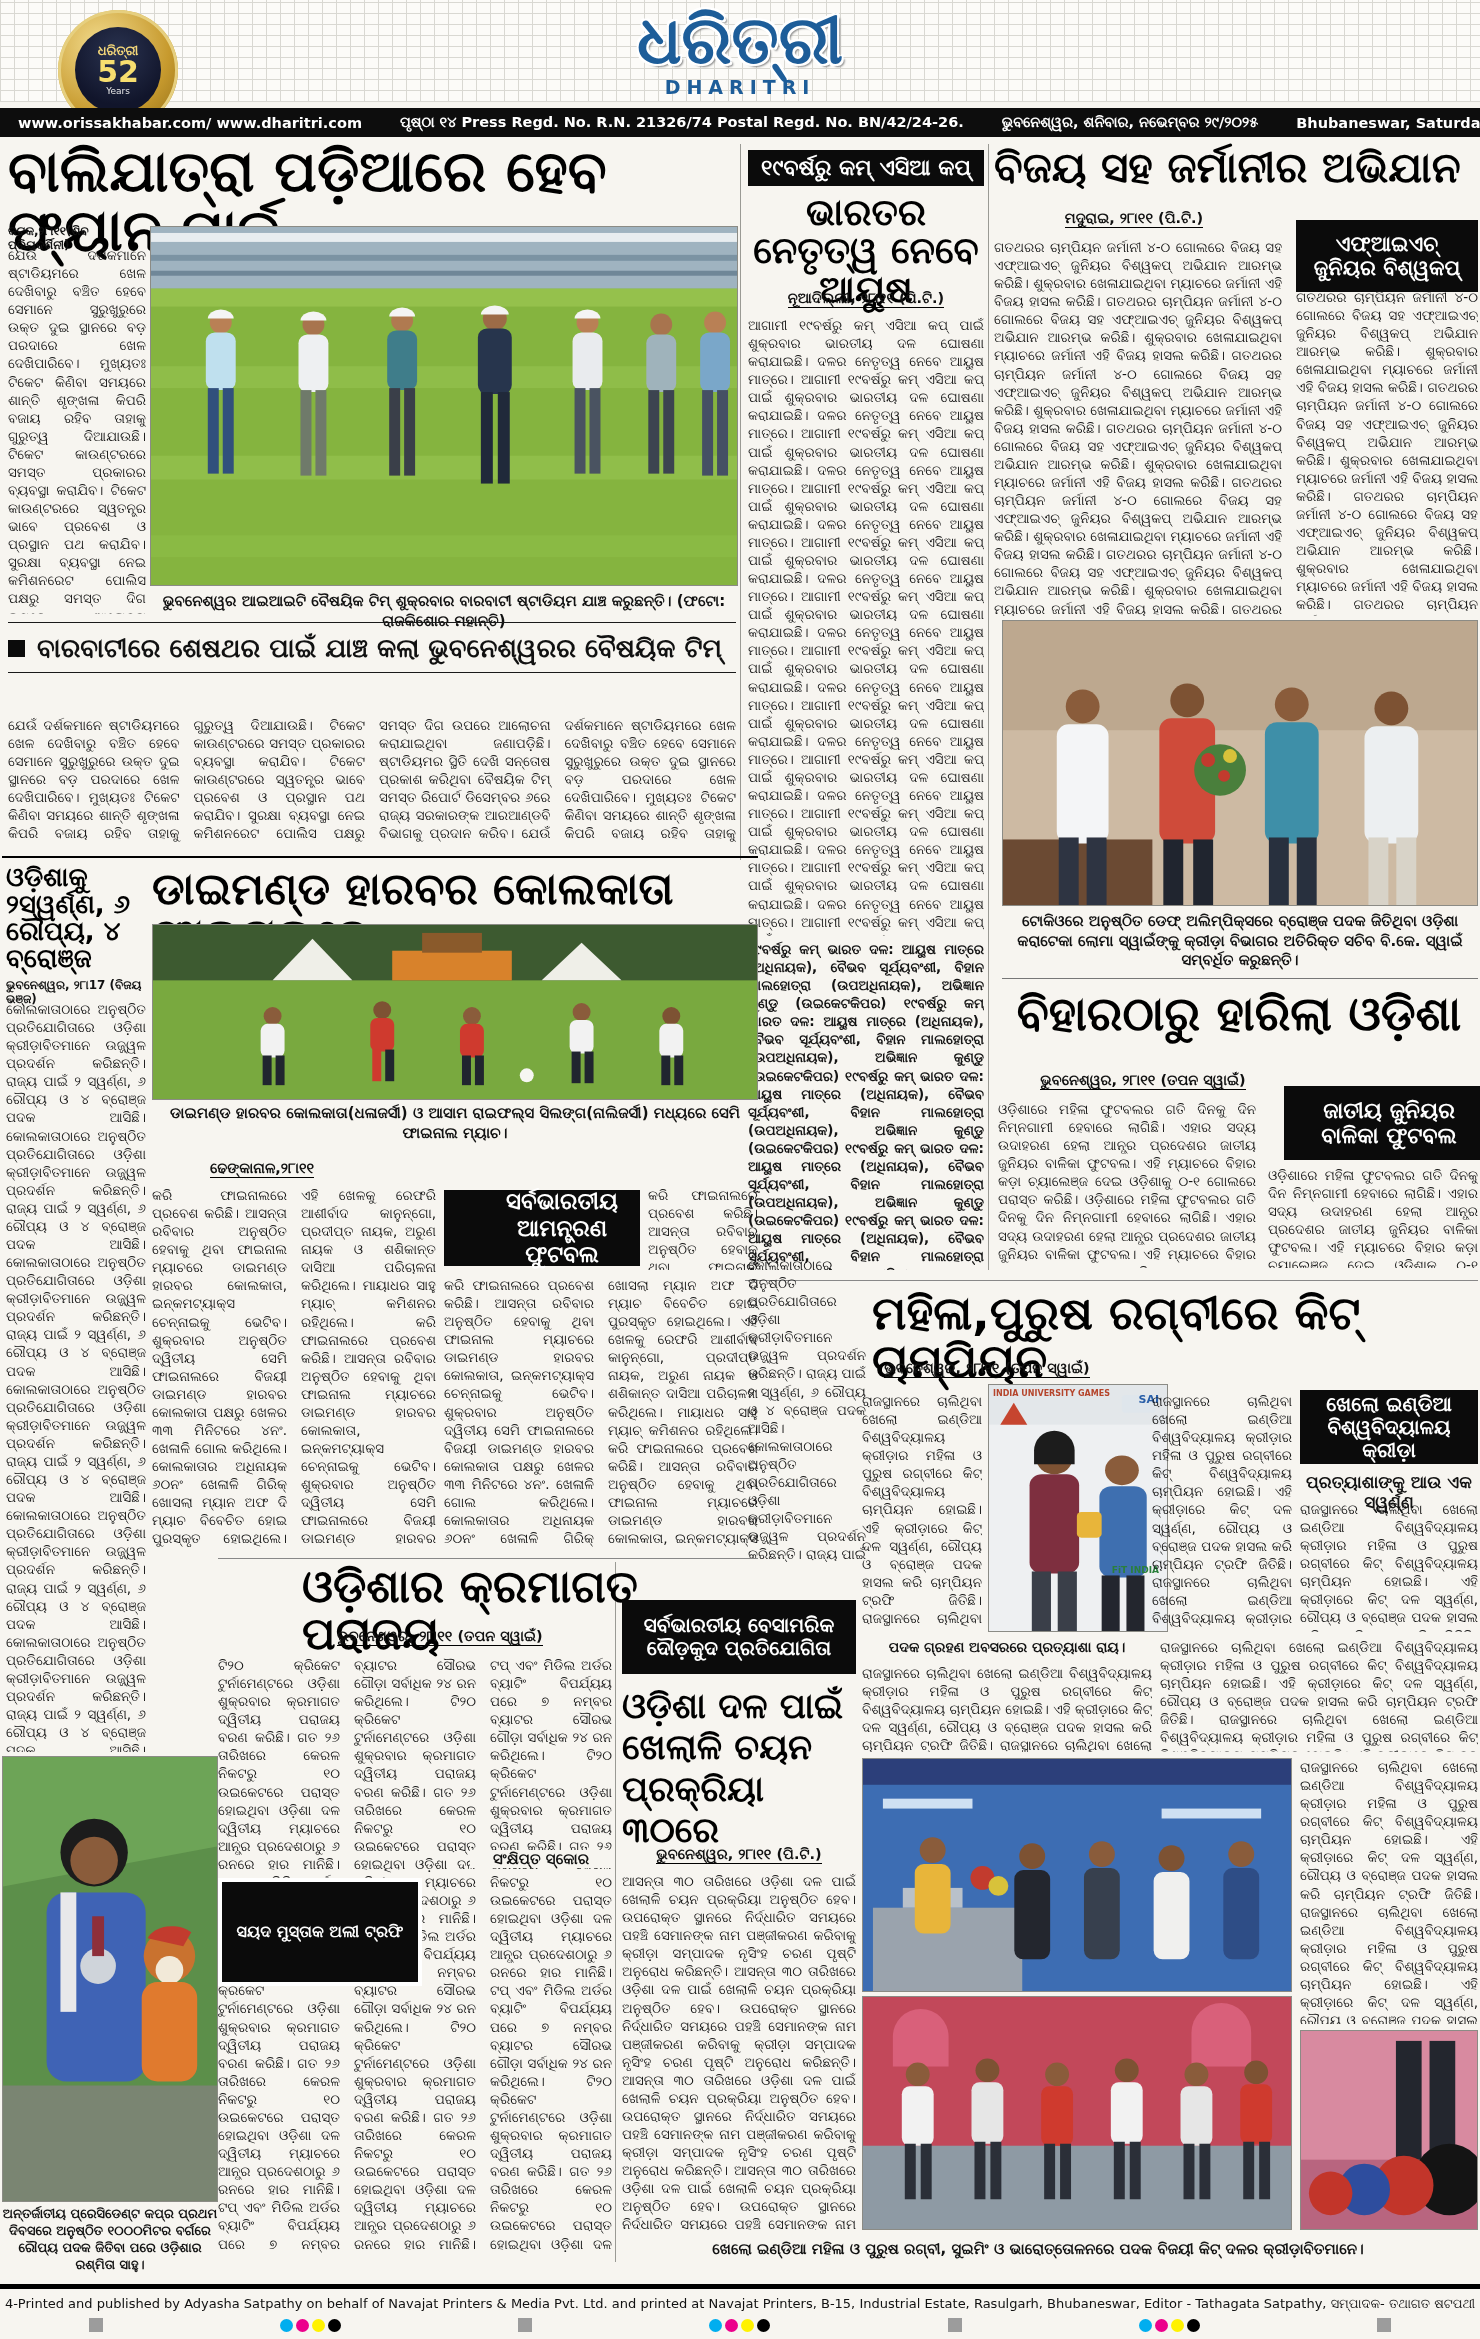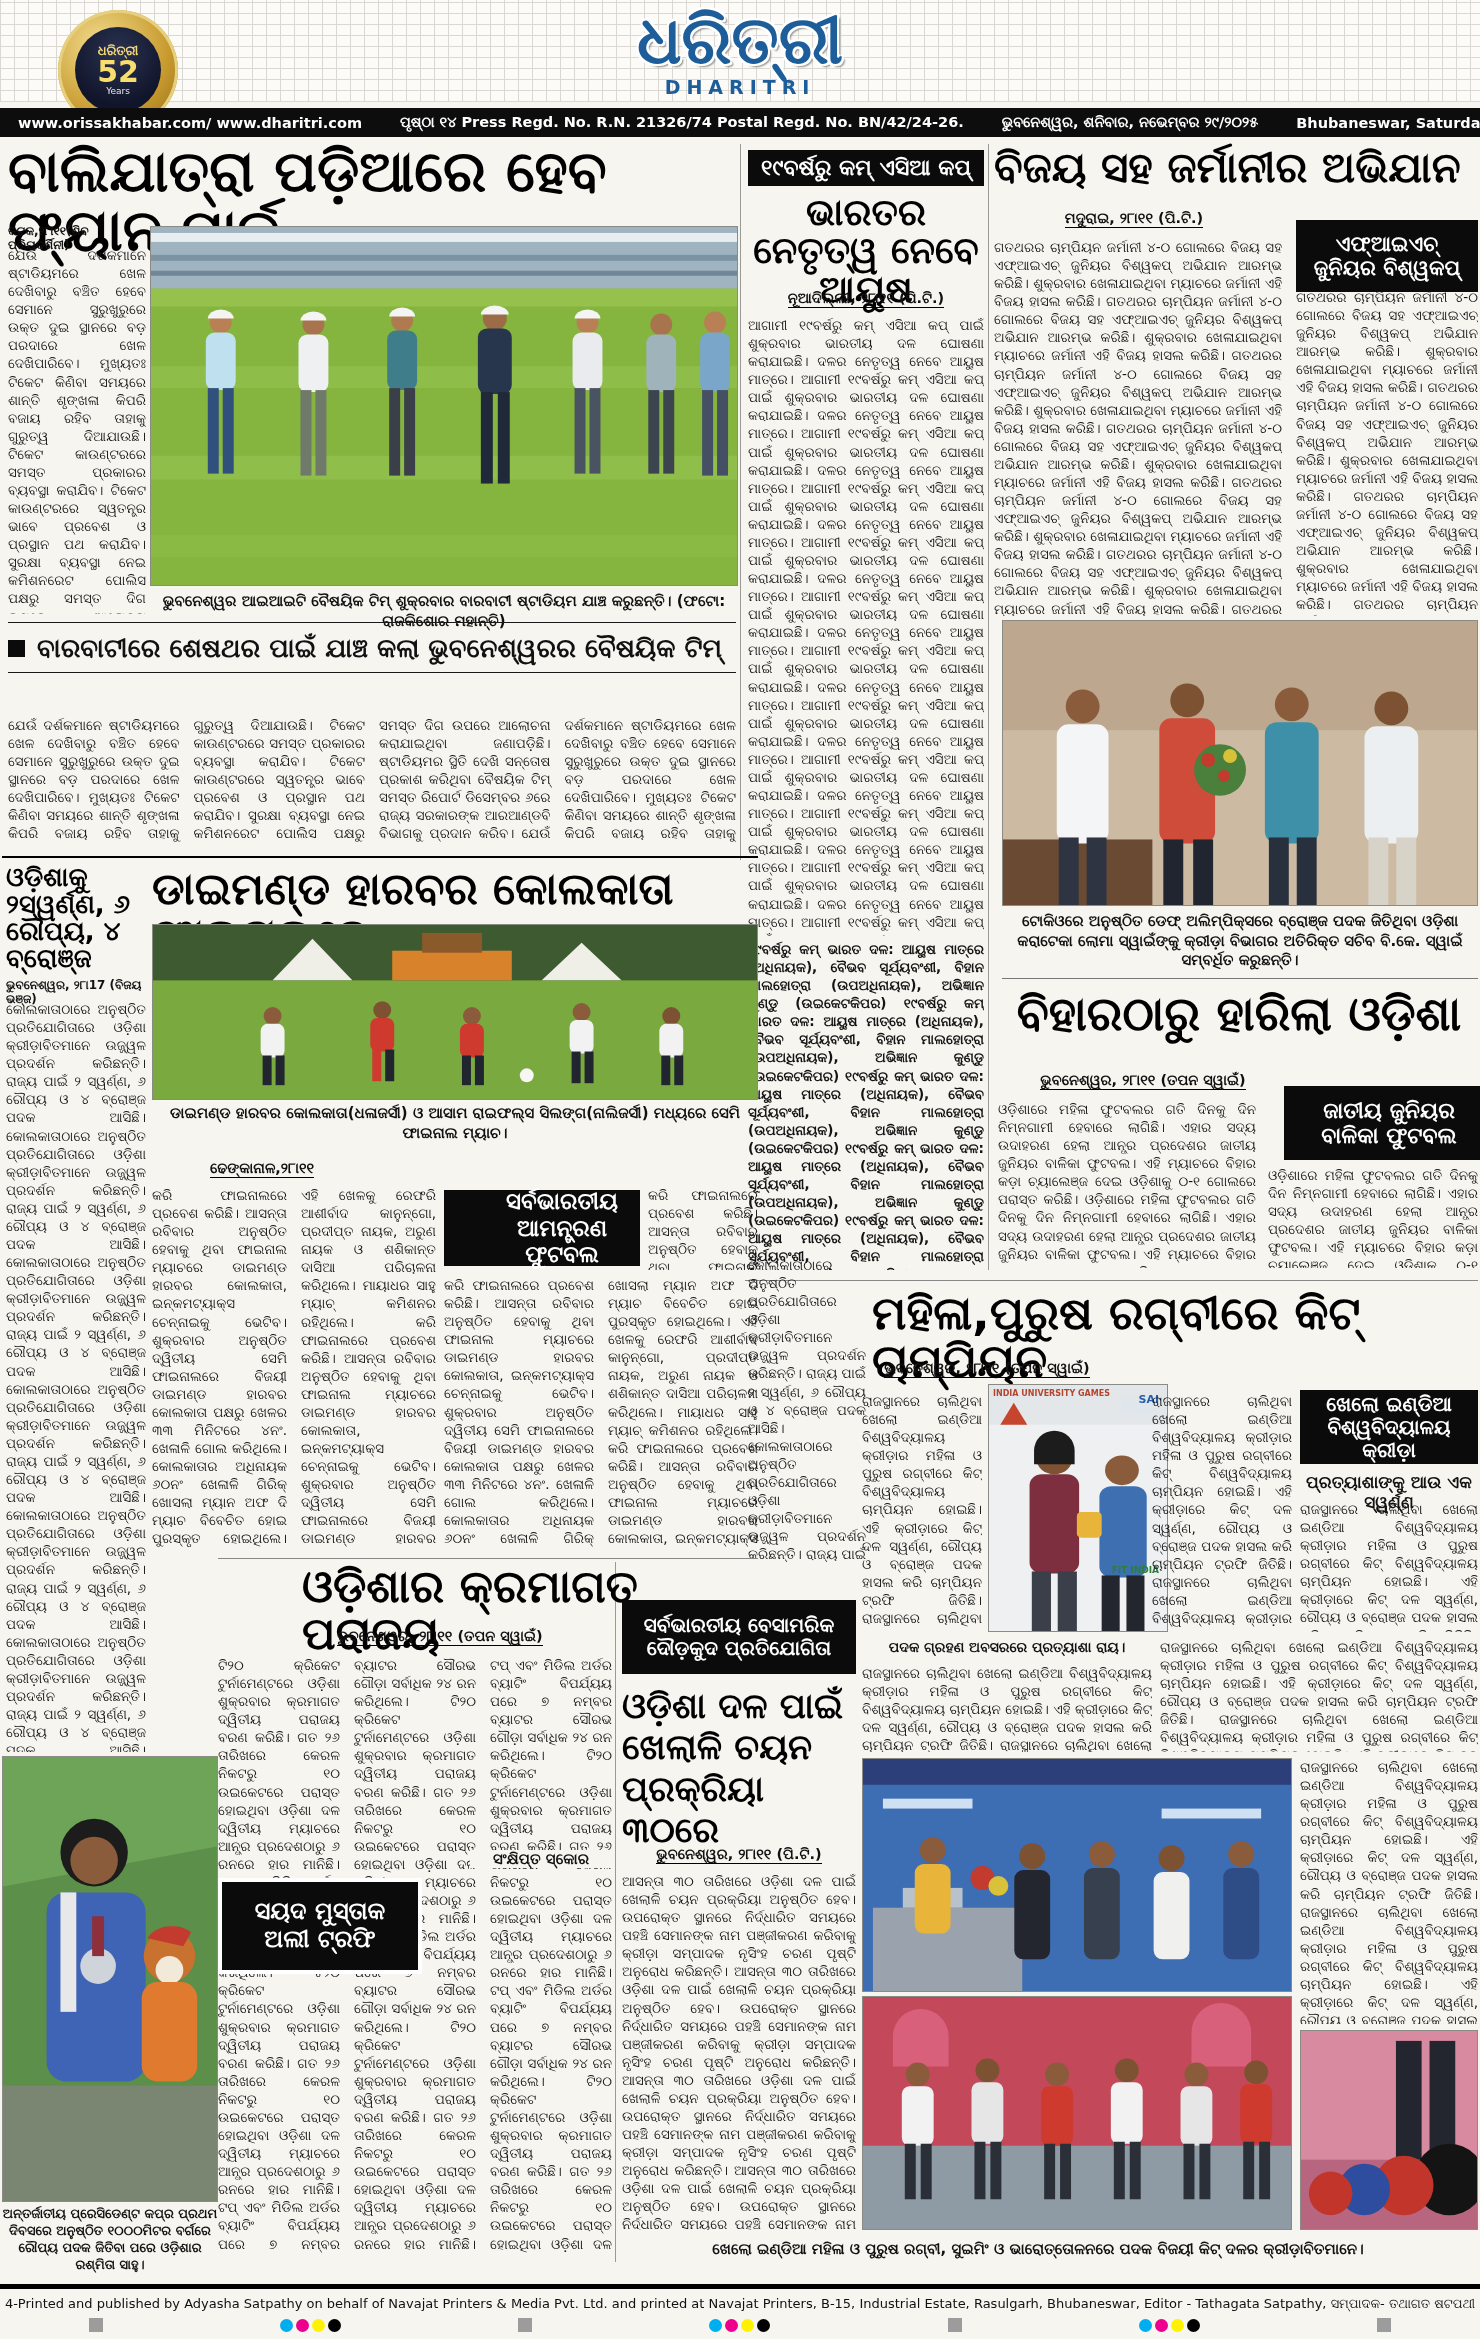--- a/index.html
+++ b/index.html
@@ -297,21 +297,21 @@
   <div class="abs bold" style="left:1300px;top:1472px;width:178px;font-size:17px;text-align:center;">ପ୍ରତ୍ୟାଶାଙ୍କୁ ଆଉ ଏକ ସ୍ୱର୍ଣ୍ଣ</div>
   <div class="abs bd" style="left:1300px;top:1500px;width:178px;height:132px;">ରାଜସ୍ଥାନରେ ଚାଲିଥିବା ଖେଲୋ ଇଣ୍ଡିଆ ବିଶ୍ୱବିଦ୍ୟାଳୟ କ୍ରୀଡ଼ାର ମହିଳା ଓ ପୁରୁଷ ରଗ୍ବୀରେ କିଟ୍ ବିଶ୍ୱବିଦ୍ୟାଳୟ ଚାମ୍ପିୟନ ହୋଇଛି। ଏହି କ୍ରୀଡ଼ାରେ କିଟ୍ ଦଳ ସ୍ୱର୍ଣ୍ଣ, ରୌପ୍ୟ ଓ ବ୍ରୋଞ୍ଜ ପଦକ ହାସଲ କରି ଚାମ୍ପିୟନ ଟ୍ରଫି ଜିତିଛି। ରାଜସ୍ଥାନରେ ଚାଲିଥିବା ଖେଲୋ ଇଣ୍ଡିଆ ବିଶ୍ୱବିଦ୍ୟାଳୟ କ୍ରୀଡ଼ାର ମହିଳା ଓ ପୁରୁଷ ରଗ୍ବୀରେ କିଟ୍ ବିଶ୍ୱବିଦ୍ୟାଳୟ ଚାମ୍ପିୟନ ହୋଇଛି। ଏହି କ୍ରୀଡ଼ାରେ କିଟ୍ ଦଳ ସ୍ୱର୍ଣ୍ଣ, ରୌପ୍ୟ ଓ ବ୍ରୋଞ୍ଜ ପଦକ ହାସଲ କରି ଚାମ୍ପିୟନ ଟ୍ରଫି ଜିତିଛି।</div>
   <div class="abs cap" style="left:862px;top:1638px;width:290px;font-size:14px;">ପଦକ ଗ୍ରହଣ ଅବସରରେ ପ୍ରତ୍ୟାଶା ରାୟ।</div>
   <div class="abs bd" style="left:862px;top:1664px;width:290px;height:88px;">ରାଜସ୍ଥାନରେ ଚାଲିଥିବା ଖେଲୋ ଇଣ୍ଡିଆ ବିଶ୍ୱବିଦ୍ୟାଳୟ କ୍ରୀଡ଼ାର ମହିଳା ଓ ପୁରୁଷ ରଗ୍ବୀରେ କିଟ୍ ବିଶ୍ୱବିଦ୍ୟାଳୟ ଚାମ୍ପିୟନ ହୋଇଛି। ଏହି କ୍ରୀଡ଼ାରେ କିଟ୍ ଦଳ ସ୍ୱର୍ଣ୍ଣ, ରୌପ୍ୟ ଓ ବ୍ରୋଞ୍ଜ ପଦକ ହାସଲ କରି ଚାମ୍ପିୟନ ଟ୍ରଫି ଜିତିଛି। ରାଜସ୍ଥାନରେ ଚାଲିଥିବା ଖେଲୋ ଇଣ୍ଡିଆ ବିଶ୍ୱବିଦ୍ୟାଳୟ କ୍ରୀଡ଼ାର ମହିଳା ଓ ପୁରୁଷ ରଗ୍ବୀରେ କିଟ୍ ବିଶ୍ୱବିଦ୍ୟାଳୟ ଚାମ୍ପିୟନ ହୋଇଛି। ଏହି କ୍ରୀଡ଼ାରେ କିଟ୍ ଦଳ ସ୍ୱର୍ଣ୍ଣ, ରୌପ୍ୟ ଓ ବ୍ରୋଞ୍ଜ ପଦକ ହାସଲ କରି ଚାମ୍ପିୟନ ଟ୍ରଫି ଜିତିଛି।</div>
   <div class="abs bd" style="left:1160px;top:1638px;width:318px;height:114px;">ରାଜସ୍ଥାନରେ ଚାଲିଥିବା ଖେଲୋ ଇଣ୍ଡିଆ ବିଶ୍ୱବିଦ୍ୟାଳୟ କ୍ରୀଡ଼ାର ମହିଳା ଓ ପୁରୁଷ ରଗ୍ବୀରେ କିଟ୍ ବିଶ୍ୱବିଦ୍ୟାଳୟ ଚାମ୍ପିୟନ ହୋଇଛି। ଏହି କ୍ରୀଡ଼ାରେ କିଟ୍ ଦଳ ସ୍ୱର୍ଣ୍ଣ, ରୌପ୍ୟ ଓ ବ୍ରୋଞ୍ଜ ପଦକ ହାସଲ କରି ଚାମ୍ପିୟନ ଟ୍ରଫି ଜିତିଛି। ରାଜସ୍ଥାନରେ ଚାଲିଥିବା ଖେଲୋ ଇଣ୍ଡିଆ ବିଶ୍ୱବିଦ୍ୟାଳୟ କ୍ରୀଡ଼ାର ମହିଳା ଓ ପୁରୁଷ ରଗ୍ବୀରେ କିଟ୍ ବିଶ୍ୱବିଦ୍ୟାଳୟ ଚାମ୍ପିୟନ ହୋଇଛି। ଏହି କ୍ରୀଡ଼ାରେ କିଟ୍ ଦଳ ସ୍ୱର୍ଣ୍ଣ, ରୌପ୍ୟ ଓ ବ୍ରୋଞ୍ଜ ପଦକ ହାସଲ କରି ଚାମ୍ପିୟନ ଟ୍ରଫି ଜିତିଛି।</div>
 
   <div class="abs rule" style="left:218px;top:1558px;width:540px;height:1px;background:#888;"></div>
   <div class="abs hl" style="left:302px;top:1564px;width:446px;font-size:45px;">ଓଡ଼ିଶାର କ୍ରମାଗତ ପରାଜୟ</div>
   <div class="abs dl" style="left:310px;top:1628px;width:260px;"><span>ଭୁବନେଶ୍ୱର, ୨୮ା୧୧ (ତପନ ସ୍ୱାଇଁ)</span></div>
   <div class="abs bd c3" style="left:218px;top:1656px;width:394px;height:612px;">ଟି୨୦ କ୍ରିକେଟ ଟୁର୍ନାମେଣ୍ଟରେ ଓଡ଼ିଶା ଶୁକ୍ରବାର କ୍ରମାଗତ ଦ୍ୱିତୀୟ ପରାଜୟ ବରଣ କରିଛି। ଗତ ୨୬ ତାରିଖରେ କେରଳ ନିକଟରୁ ୧୦ ଉଇକେଟରେ ପରାସ୍ତ ହୋଇଥିବା ଓଡ଼ିଶା ଦଳ ଦ୍ୱିତୀୟ ମ୍ୟାଚରେ ଆନ୍ଧ୍ର ପ୍ରଦେଶଠାରୁ ୬ ରନରେ ହାର ମାନିଛି। ଟପ୍ ଏବଂ ମିଡିଲ ଅର୍ଡର ବ୍ୟାଟିଂ ବିପର୍ଯ୍ୟୟ ପରେ ୭ ନମ୍ବର ବ୍ୟାଟର ସୌରଭ ଗୌଡ଼ା ସର୍ବାଧିକ ୨୪ ରନ କରିଥିଲେ। ଟି୨୦ କ୍ରିକେଟ ଟୁର୍ନାମେଣ୍ଟରେ ଓଡ଼ିଶା ଶୁକ୍ରବାର କ୍ରମାଗତ ଦ୍ୱିତୀୟ ପରାଜୟ ବରଣ କରିଛି। ଗତ ୨୬ ତାରିଖରେ କେରଳ ନିକଟରୁ ୧୦ ଉଇକେଟରେ ପରାସ୍ତ ହୋଇଥିବା ଓଡ଼ିଶା ଦଳ ଦ୍ୱିତୀୟ ମ୍ୟାଚରେ ଆନ୍ଧ୍ର ପ୍ରଦେଶଠାରୁ ୬ ରନରେ ହାର ମାନିଛି। ଟପ୍ ଏବଂ ମିଡିଲ ଅର୍ଡର ବ୍ୟାଟିଂ ବିପର୍ଯ୍ୟୟ ପରେ ୭ ନମ୍ବର ବ୍ୟାଟର ସୌରଭ ଗୌଡ଼ା ସର୍ବାଧିକ ୨୪ ରନ କରିଥିଲେ। ଟି୨୦ କ୍ରିକେଟ ଟୁର୍ନାମେଣ୍ଟରେ ଓଡ଼ିଶା ଶୁକ୍ରବାର କ୍ରମାଗତ ଦ୍ୱିତୀୟ ପରାଜୟ ବରଣ କରିଛି। ଗତ ୨୬ ତାରିଖରେ କେରଳ ନିକଟରୁ ୧୦ ଉଇକେଟରେ ପରାସ୍ତ ହୋଇଥିବା ଓଡ଼ିଶା ଦଳ ଦ୍ୱିତୀୟ ମ୍ୟାଚରେ ଆନ୍ଧ୍ର ପ୍ରଦେଶଠାରୁ ୬ ରନରେ ହାର ମାନିଛି। ଟପ୍ ଏବଂ ମିଡିଲ ଅର୍ଡର ବ୍ୟାଟିଂ ବିପର୍ଯ୍ୟୟ ପରେ ୭ ନମ୍ବର ବ୍ୟାଟର ସୌରଭ ଗୌଡ଼ା ସର୍ବାଧିକ ୨୪ ରନ କରିଥିଲେ। ଟି୨୦ କ୍ରିକେଟ ଟୁର୍ନାମେଣ୍ଟରେ ଓଡ଼ିଶା ଶୁକ୍ରବାର କ୍ରମାଗତ ଦ୍ୱିତୀୟ ପରାଜୟ ବରଣ କରିଛି। ଗତ ୨୬ ତାରିଖରେ କେରଳ ନିକଟରୁ ୧୦ ଉଇକେଟରେ ପରାସ୍ତ ହୋଇଥିବା ଓଡ଼ିଶା ଦଳ ଦ୍ୱିତୀୟ ମ୍ୟାଚରେ ଆନ୍ଧ୍ର ପ୍ରଦେଶଠାରୁ ୬ ରନରେ ହାର ମାନିଛି। ଟପ୍ ଏବଂ ମିଡିଲ ଅର୍ଡର ବ୍ୟାଟିଂ ବିପର୍ଯ୍ୟୟ ପରେ ୭ ନମ୍ବର ବ୍ୟାଟର ସୌରଭ ଗୌଡ଼ା ସର୍ବାଧିକ ୨୪ ରନ କରିଥିଲେ। ଟି୨୦ କ୍ରିକେଟ ଟୁର୍ନାମେଣ୍ଟରେ ଓଡ଼ିଶା ଶୁକ୍ରବାର କ୍ରମାଗତ ଦ୍ୱିତୀୟ ପରାଜୟ ବରଣ କରିଛି। ଗତ ୨୬ ତାରିଖରେ କେରଳ ନିକଟରୁ ୧୦ ଉଇକେଟରେ ପରାସ୍ତ ହୋଇଥିବା ଓଡ଼ିଶା ଦଳ ଦ୍ୱିତୀୟ ମ୍ୟାଚରେ ଆନ୍ଧ୍ର ପ୍ରଦେଶଠାରୁ ୬ ରନରେ ହାର ମାନିଛି। ଟପ୍ ଏବଂ ମିଡିଲ ଅର୍ଡର ବ୍ୟାଟିଂ ବିପର୍ଯ୍ୟୟ ପରେ ୭ ନମ୍ବର ବ୍ୟାଟର ସୌରଭ ଗୌଡ଼ା ସର୍ବାଧିକ ୨୪ ରନ କରିଥିଲେ। ଟି୨୦ କ୍ରିକେଟ ଟୁର୍ନାମେଣ୍ଟରେ ଓଡ଼ିଶା ଶୁକ୍ରବାର କ୍ରମାଗତ ଦ୍ୱିତୀୟ ପରାଜୟ ବରଣ କରିଛି। ଗତ ୨୬ ତାରିଖରେ କେରଳ ନିକଟରୁ ୧୦ ଉଇକେଟରେ ପରାସ୍ତ ହୋଇଥିବା ଓଡ଼ିଶା ଦଳ ଦ୍ୱିତୀୟ ମ୍ୟାଚରେ ଆନ୍ଧ୍ର ପ୍ରଦେଶଠାରୁ ୬ ରନରେ ହାର ମାନିଛି। ଟପ୍ ଏବଂ ମିଡିଲ ଅର୍ଡର ବ୍ୟାଟିଂ ବିପର୍ଯ୍ୟୟ ପରେ ୭ ନମ୍ବର ବ୍ୟାଟର ସୌରଭ ଗୌଡ଼ା ସର୍ବାଧିକ ୨୪ ରନ କରିଥିଲେ। ଟି୨୦ କ୍ରିକେଟ ଟୁର୍ନାମେଣ୍ଟରେ ଓଡ଼ିଶା ଶୁକ୍ରବାର କ୍ରମାଗତ ଦ୍ୱିତୀୟ ପରାଜୟ ବରଣ କରିଛି। ଗତ ୨୬ ତାରିଖରେ କେରଳ ନିକଟରୁ ୧୦ ଉଇକେଟରେ ପରାସ୍ତ ହୋଇଥିବା ଓଡ଼ିଶା ଦଳ ଦ୍ୱିତୀୟ ମ୍ୟାଚରେ ଆନ୍ଧ୍ର ପ୍ରଦେଶଠାରୁ ୬ ରନରେ ହାର ମାନିଛି। ଟପ୍ ଏବଂ ମିଡିଲ ଅର୍ଡର ବ୍ୟାଟିଂ ବିପର୍ଯ୍ୟୟ ପରେ ୭ ନମ୍ବର ବ୍ୟାଟର ସୌରଭ ଗୌଡ଼ା ସର୍ବାଧିକ ୨୪ ରନ କରିଥିଲେ। ଟି୨୦ କ୍ରିକେଟ ଟୁର୍ନାମେଣ୍ଟରେ ଓଡ଼ିଶା ଶୁକ୍ରବାର କ୍ରମାଗତ ଦ୍ୱିତୀୟ ପରାଜୟ ବରଣ କରିଛି। ଗତ ୨୬ ତାରିଖରେ କେରଳ ନିକଟରୁ ୧୦ ଉଇକେଟରେ ପରାସ୍ତ ହୋଇଥିବା ଓଡ଼ିଶା ଦଳ ଦ୍ୱିତୀୟ ମ୍ୟାଚରେ ଆନ୍ଧ୍ର ପ୍ରଦେଶଠାରୁ ୬ ରନରେ ହାର ମାନିଛି। ଟପ୍ ଏବଂ ମିଡିଲ ଅର୍ଡର ବ୍ୟାଟିଂ ବିପର୍ଯ୍ୟୟ ପରେ ୭ ନମ୍ବର ବ୍ୟାଟର ସୌରଭ ଗୌଡ଼ା ସର୍ବାଧିକ ୨୪ ରନ କରିଥିଲେ।</div>
-  <div class="abs kbox" style="left:222px;top:1882px;width:196px;height:88px;font-size:24px;outline:4px solid #fff;">ସୟଦ ମୁସ୍ତାକ ଅଲୀ ଟ୍ରଫି</div>
+  <div class="abs kbox" style="left:222px;top:1882px;width:196px;height:100px;font-size:16px;outline:4px solid #fff;">ସୟଦ ମୁସ୍ତାକ ଅଲୀ ଟ୍ରଫି</div>
   <div class="abs bold" style="left:470px;top:1850px;width:142px;font-size:15px;text-align:center;background:#f7f5f0;">ସଂକ୍ଷିପ୍ତ ସ୍କୋର</div>
 
   <div class="abs kbox" style="left:622px;top:1600px;width:234px;height:74px;font-size:20px;">ସର୍ବଭାରତୀୟ ବେସାମରିକ ଦୌଡ଼କୁଦ ପ୍ରତିଯୋଗିତା</div>
   <div class="abs hl" style="left:622px;top:1686px;width:234px;font-size:35px;line-height:1.18;">ଓଡ଼ିଶା ଦଳ ପାଇଁ ଖେଲାଳି ଚୟନ ପ୍ରକ୍ରିୟା ୩୦ରେ</div>
   <div class="abs dl" style="left:622px;top:1846px;width:234px;"><span>ଭୁବନେଶ୍ୱର, ୨୮ା୧୧ (ପି.ଟି.)</span></div>
   <div class="abs bd" style="left:622px;top:1872px;width:234px;height:358px;">ଆସନ୍ତା ୩୦ ତାରିଖରେ ଓଡ଼ିଶା ଦଳ ପାଇଁ ଖେଲାଳି ଚୟନ ପ୍ରକ୍ରିୟା ଅନୁଷ୍ଠିତ ହେବ। ଉପରୋକ୍ତ ସ୍ଥାନରେ ନିର୍ଦ୍ଧାରିତ ସମୟରେ ପହଞ୍ଚି ସେମାନଙ୍କ ନାମ ପଞ୍ଜୀକରଣ କରିବାକୁ କ୍ରୀଡ଼ା ସମ୍ପାଦକ ନୃସିଂହ ଚରଣ ପୃଷ୍ଟି ଅନୁରୋଧ କରିଛନ୍ତି। ଆସନ୍ତା ୩୦ ତାରିଖରେ ଓଡ଼ିଶା ଦଳ ପାଇଁ ଖେଲାଳି ଚୟନ ପ୍ରକ୍ରିୟା ଅନୁଷ୍ଠିତ ହେବ। ଉପରୋକ୍ତ ସ୍ଥାନରେ ନିର୍ଦ୍ଧାରିତ ସମୟରେ ପହଞ୍ଚି ସେମାନଙ୍କ ନାମ ପଞ୍ଜୀକରଣ କରିବାକୁ କ୍ରୀଡ଼ା ସମ୍ପାଦକ ନୃସିଂହ ଚରଣ ପୃଷ୍ଟି ଅନୁରୋଧ କରିଛନ୍ତି। ଆସନ୍ତା ୩୦ ତାରିଖରେ ଓଡ଼ିଶା ଦଳ ପାଇଁ ଖେଲାଳି ଚୟନ ପ୍ରକ୍ରିୟା ଅନୁଷ୍ଠିତ ହେବ। ଉପରୋକ୍ତ ସ୍ଥାନରେ ନିର୍ଦ୍ଧାରିତ ସମୟରେ ପହଞ୍ଚି ସେମାନଙ୍କ ନାମ ପଞ୍ଜୀକରଣ କରିବାକୁ କ୍ରୀଡ଼ା ସମ୍ପାଦକ ନୃସିଂହ ଚରଣ ପୃଷ୍ଟି ଅନୁରୋଧ କରିଛନ୍ତି। ଆସନ୍ତା ୩୦ ତାରିଖରେ ଓଡ଼ିଶା ଦଳ ପାଇଁ ଖେଲାଳି ଚୟନ ପ୍ରକ୍ରିୟା ଅନୁଷ୍ଠିତ ହେବ। ଉପରୋକ୍ତ ସ୍ଥାନରେ ନିର୍ଦ୍ଧାରିତ ସମୟରେ ପହଞ୍ଚି ସେମାନଙ୍କ ନାମ ପଞ୍ଜୀକରଣ କରିବାକୁ କ୍ରୀଡ଼ା ସମ୍ପାଦକ ନୃସିଂହ ଚରଣ ପୃଷ୍ଟି ଅନୁରୋଧ କରିଛନ୍ତି।</div>
 
   <div class="abs photo" style="left:2px;top:1756px;width:216px;height:446px;">
     <svg viewBox="0 0 216 446" preserveAspectRatio="none">
       <rect width="216" height="446" fill="#5c8f4a"></rect>

